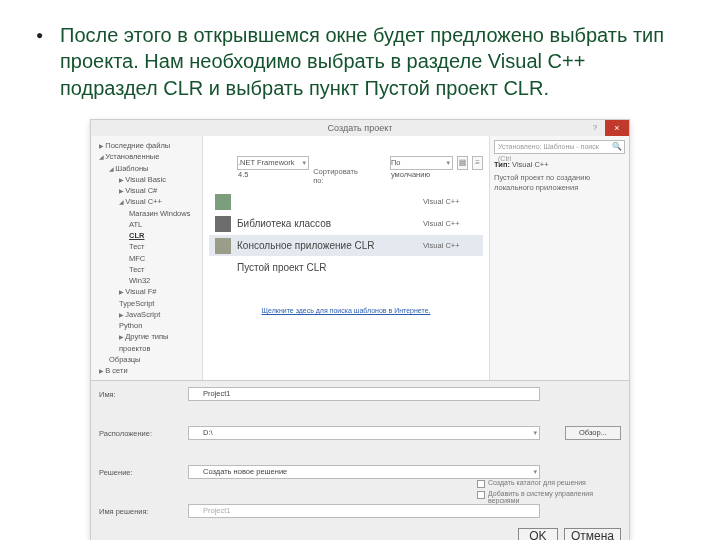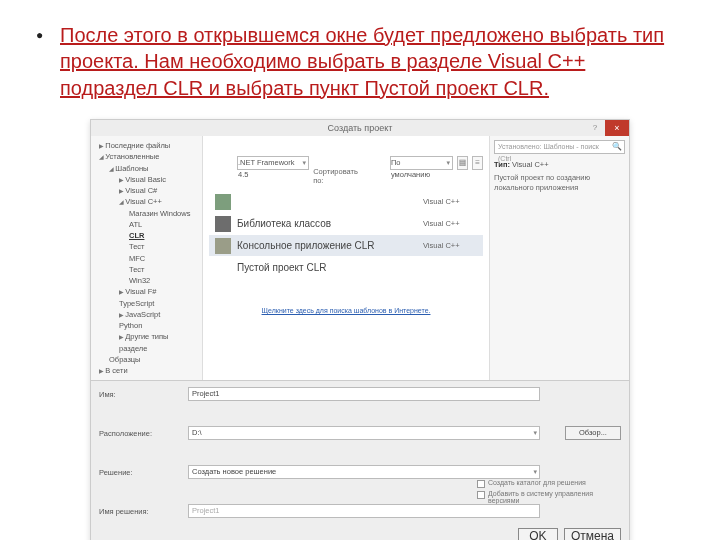--- a/index.html
+++ b/index.html
@@ -7,23 +7,22 @@
     width: 720px;
     height: 540px;
     background: #fff;
     font-family: Arial, Helvetica, sans-serif;
     overflow: hidden;
   }
   .slide-text {
     padding: 22px 44px 12px 60px;
     font-size: 20px;
     line-height: 1.32;
-    color: #b91c1c;
-    position: relative;
-    text-decoration: underline;
+    color: #14532d;
+    position: relative;
   }
   .slide-text::before {
     content: "●";
     position: absolute;
     left: 36px;
     top: 28px;
     font-size: 12px;
     color: #222;
   }
   .dialog-wrap {
@@ -190,21 +189,21 @@
     row-gap: 4px;
     column-gap: 6px;
     align-items: center;
     gap: 25px;
   }
   .bottom .lbl { color: #555; }
   .bottom .field {
     height: 14px;
     background: #fff;
     border: 1px solid #bbb;
-    padding: 0 3px;
+    padding: 0 14px;
     line-height: 12px;
     color: #444;
     position: relative;
   }
   .bottom .field.combo::after {
     content: "▾";
     position: absolute;
     right: 2px; top: 0;
     font-size: 7px;
     color: #888;
@@ -281,21 +280,21 @@
         <div class="lvl3" style="padding-left:34px">ATL</div>
         <div class="lvl3 selected" style="padding-left:34px">CLR</div>
         <div class="lvl3" style="padding-left:34px">Тест</div>
         <div class="lvl3" style="padding-left:34px">MFC</div>
         <div class="lvl3" style="padding-left:34px">Тест</div>
         <div class="lvl3" style="padding-left:34px">Win32</div>
         <div class="lvl3 triangle">Visual F#</div>
         <div class="lvl3" style="padding-left:24px">TypeScript</div>
         <div class="lvl3 triangle">JavaScript</div>
         <div class="lvl3" style="padding-left:24px">Python</div>
-        <div class="lvl3 triangle">Другие типы разделе</div>
+        <div class="lvl3 triangle">Другие типы проектов</div>
         <div class="lvl2">Образцы</div>
         <div class="lvl1 triangle">В сети</div>
       </div>
 
       <div class="center">
         <div class="toolbar">
           <div class="combo" style="width:92px">.NET Framework 4.5</div>
           <span class="lbl">Сортировать по:</span>
           <div class="combo" style="width:80px">По умолчанию</div>
           <div class="iconbtn">▦</div>

